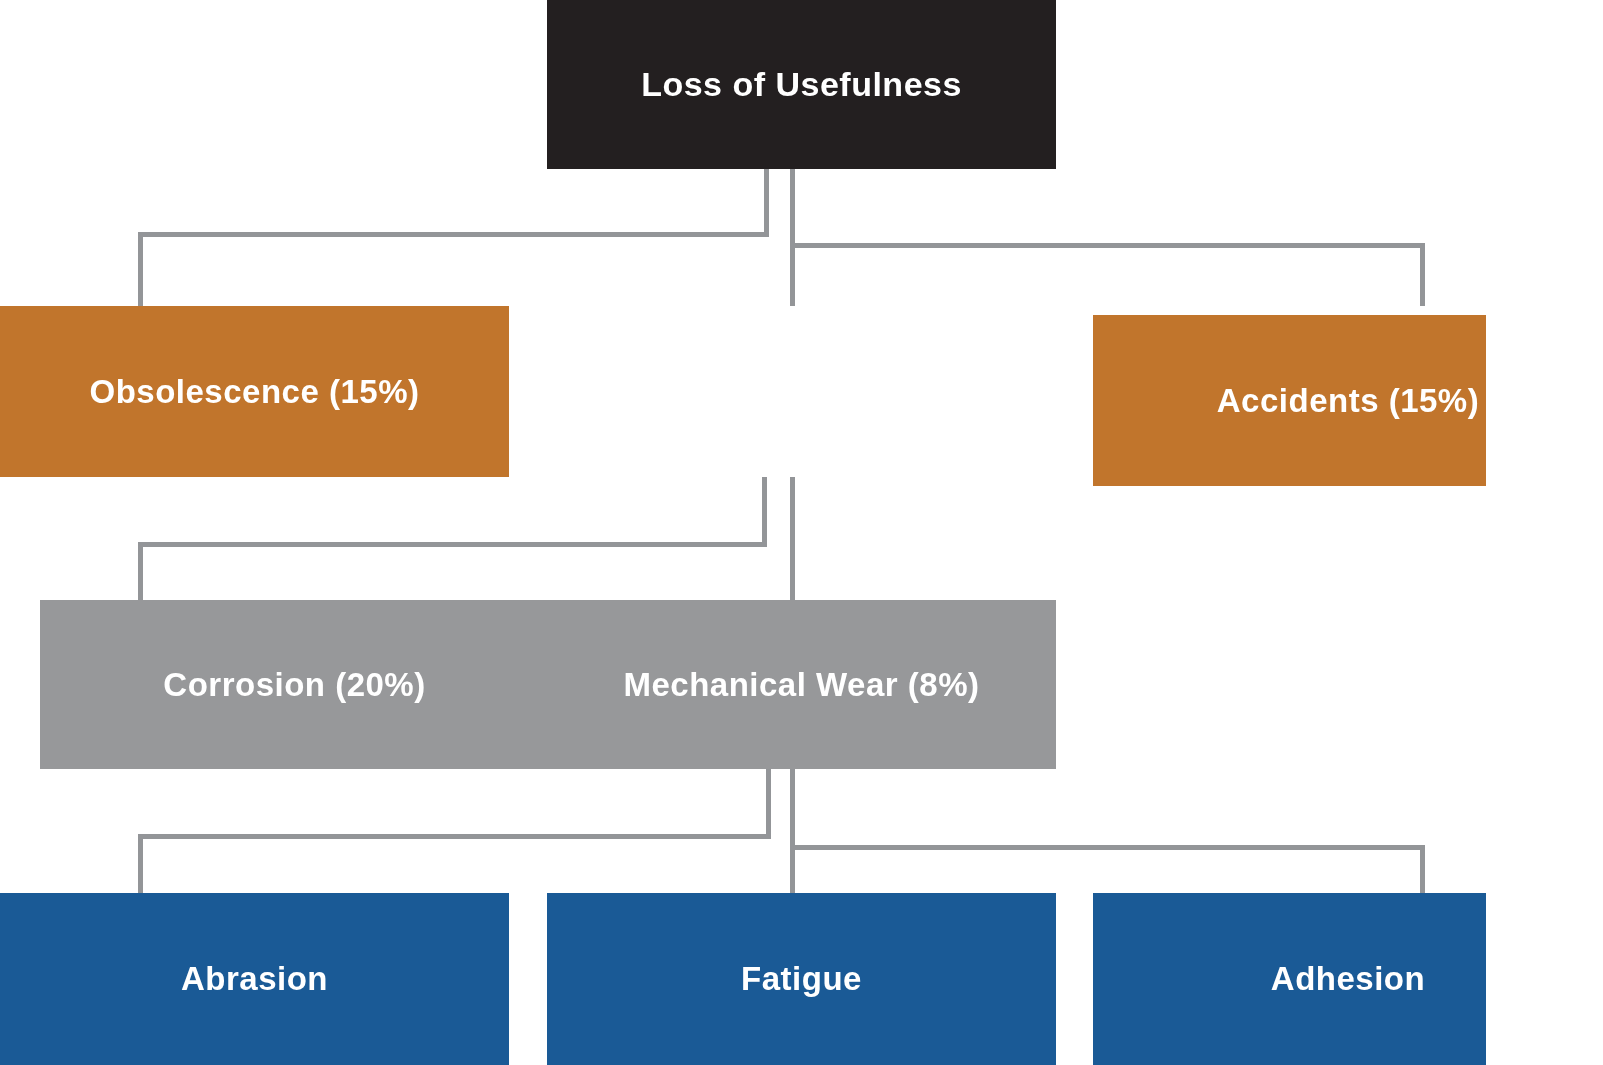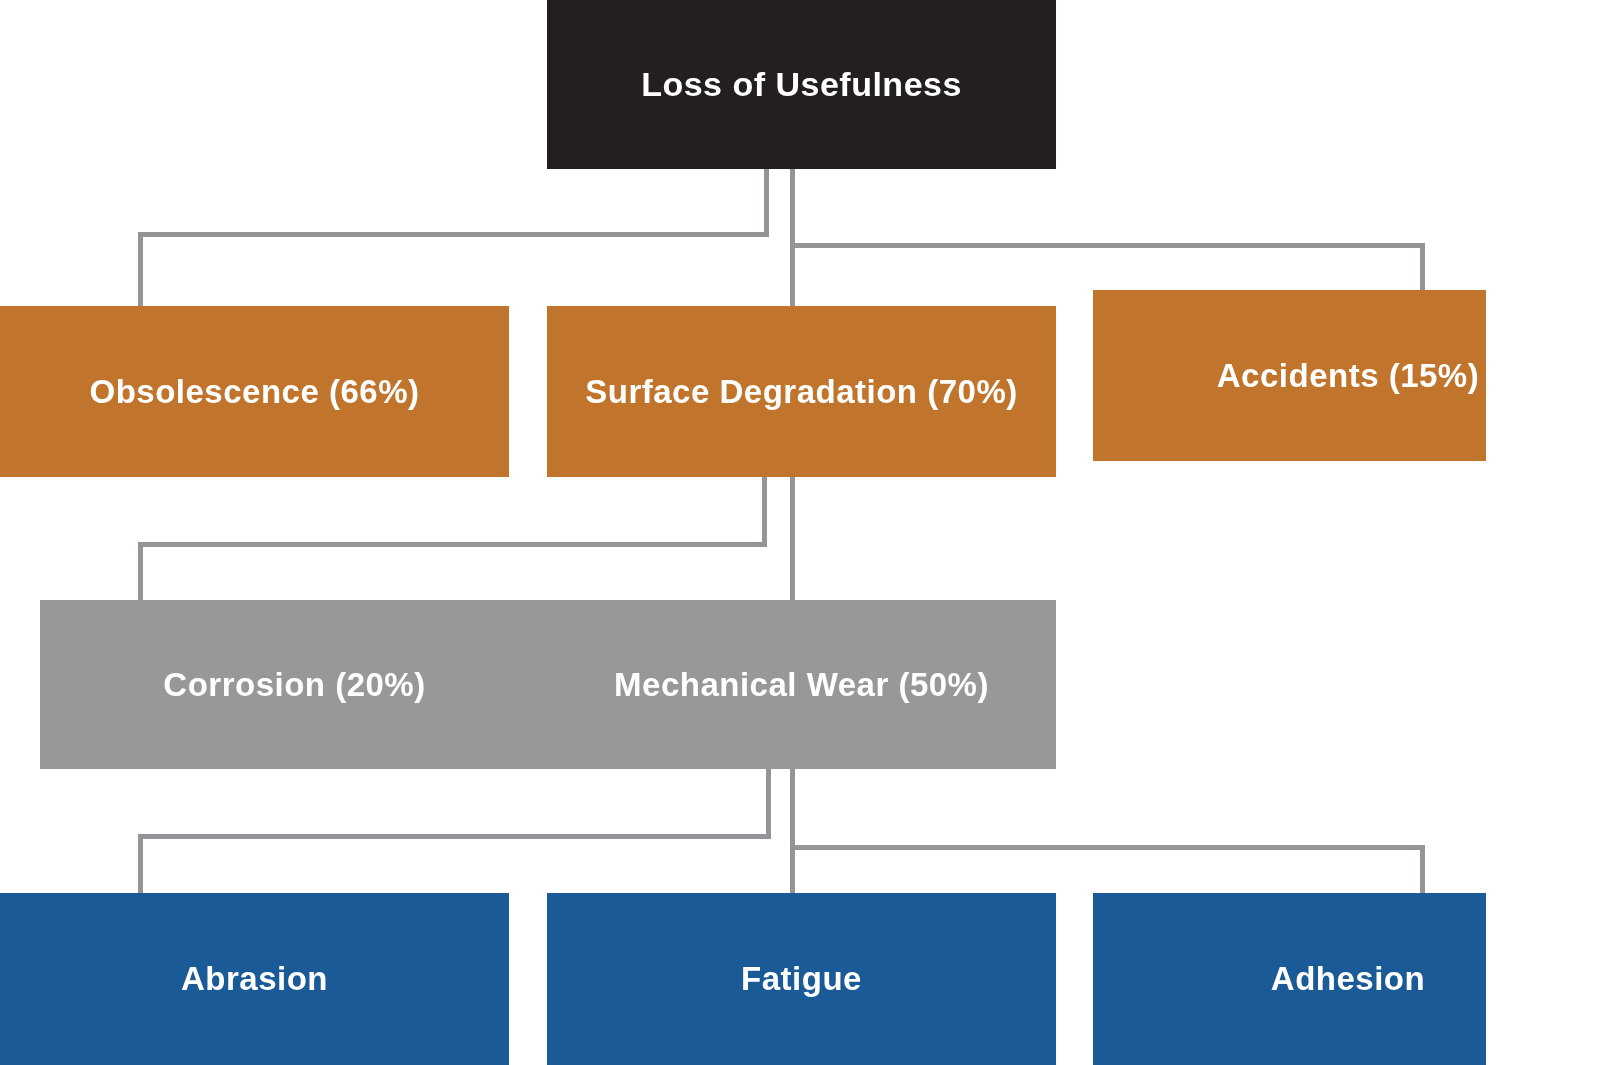--- a/index.html
+++ b/index.html
@@ -29,21 +29,21 @@
   }
   .root-node   { background: var(--root-bg, #231F20); font-size: 34px; }
   .l2-node     { background: var(--level2-bg, #C1752C); }
   .l3-node     { background: var(--level3-bg, #97989A); }
   .l4-node     { background: var(--level4-bg, #1A5A96); }
 
   
   .n-root { left: 547px;  top: 0;     width: 509px; height: 169px; }
   .n-l2a  { left: 0;      top: 306px; width: 509px; height: 171px; }
   .n-l2b  { left: 547px;  top: 306px; width: 509px; height: 171px; }
-  .n-l2c  { left: 1093px; top: 290px; width: 510px; height: 171px; }
+  .n-l2c  { left: 1093px; top: 315px; width: 510px; height: 171px; }
   .n-l3a  { left: 0;      top: 600px; width: 509px; height: 169px; margin-left: 40px; }
   .n-l3b  { left: 547px;  top: 600px; width: 509px; height: 169px; }
   .n-l4a  { left: 0;      top: 893px; width: 509px; height: 172px; text-align: right; }
   .n-l4b  { left: 547px;  top: 893px; width: 509px; height: 172px; }
   .n-l4c  { left: 1093px; top: 893px; width: 510px; height: 172px; }
 
   
   .line { position: absolute; background: var(--connector, #939598); }
   .c1-v1 { left: 764px;  top: 169px; width: 5px;   height: 68px; }
   .c1-h1 { left: 138px;  top: 232px; width: 631px; height: 5px;  }
@@ -86,34 +86,31 @@
   <div class="line c3-v2"></div>
   <div class="line c3-v3"></div>
   <div class="line c3-h2"></div>
   <div class="line c3-v4"></div>
 
   <div class="node root-node n-root">
     <span>Loss of Usefulness</span>
   </div>
 
   <div class="node l2-node n-l2a">
-    <span>Obsolescence (66%)</span>
-  </div>
-  <div class="node l2-node n-l2b">
-    <span>Surface Degradation (70%)</span>
+    <span>Obsolescence (15%)</span>
   </div>
   <div class="node l2-node n-l2c">
     <span>Accidents (15%)</span>
   </div>
 
   <div class="node l3-node n-l3a">
     <span>Corrosion (20%)</span>
   </div>
   <div class="node l3-node n-l3b">
-    <span>Mechanical Wear (50%)</span>
+    <span>Mechanical Wear (8%)</span>
   </div>
 
   <div class="node l4-node n-l4a">
     <span>Abrasion</span>
   </div>
   <div class="node l4-node n-l4c">
     <span>Adhesion</span>
   </div>
   <div class="node l4-node n-l4b">
     <span>Fatigue</span>

